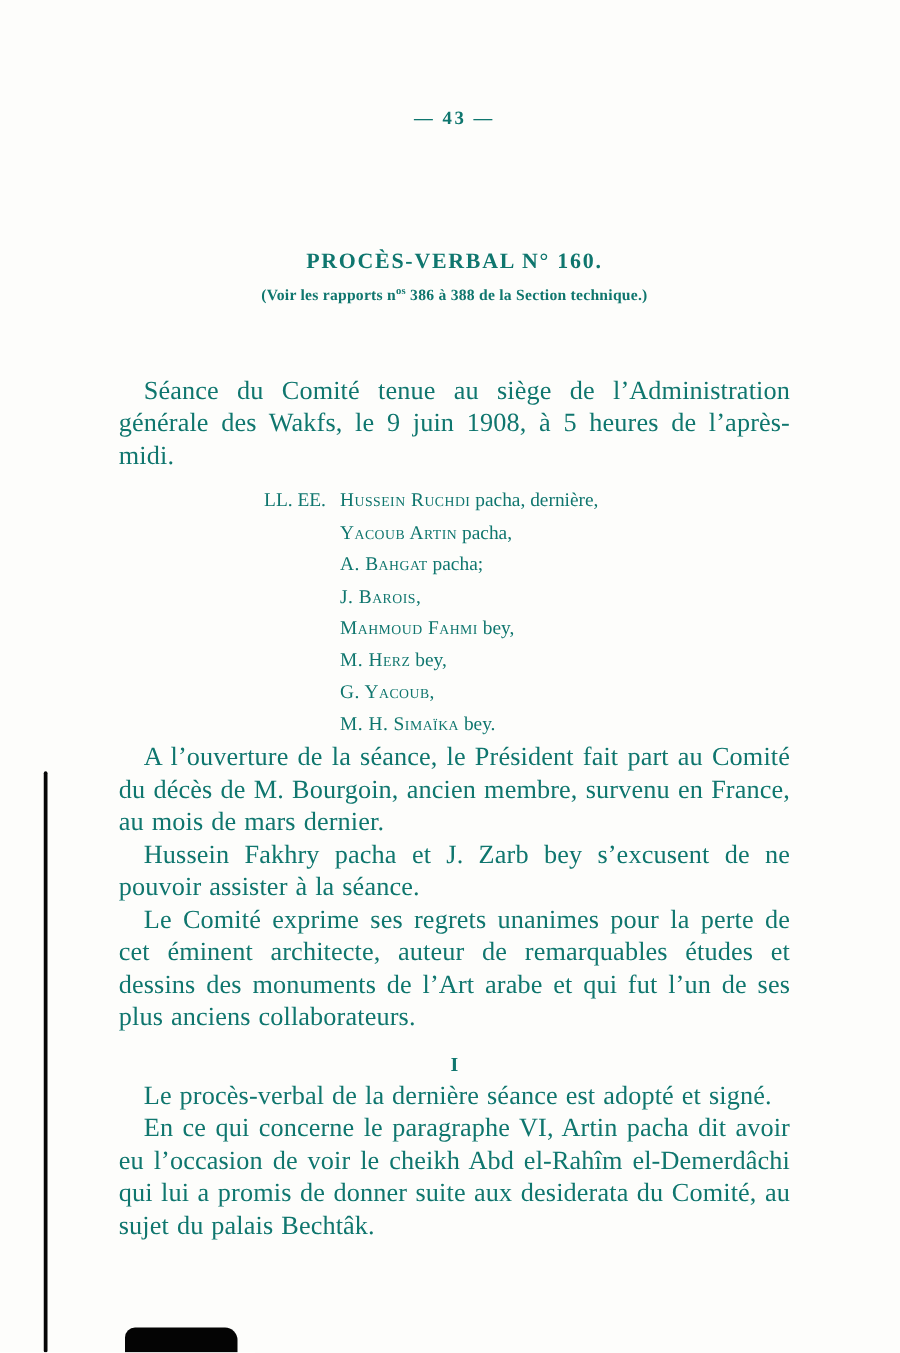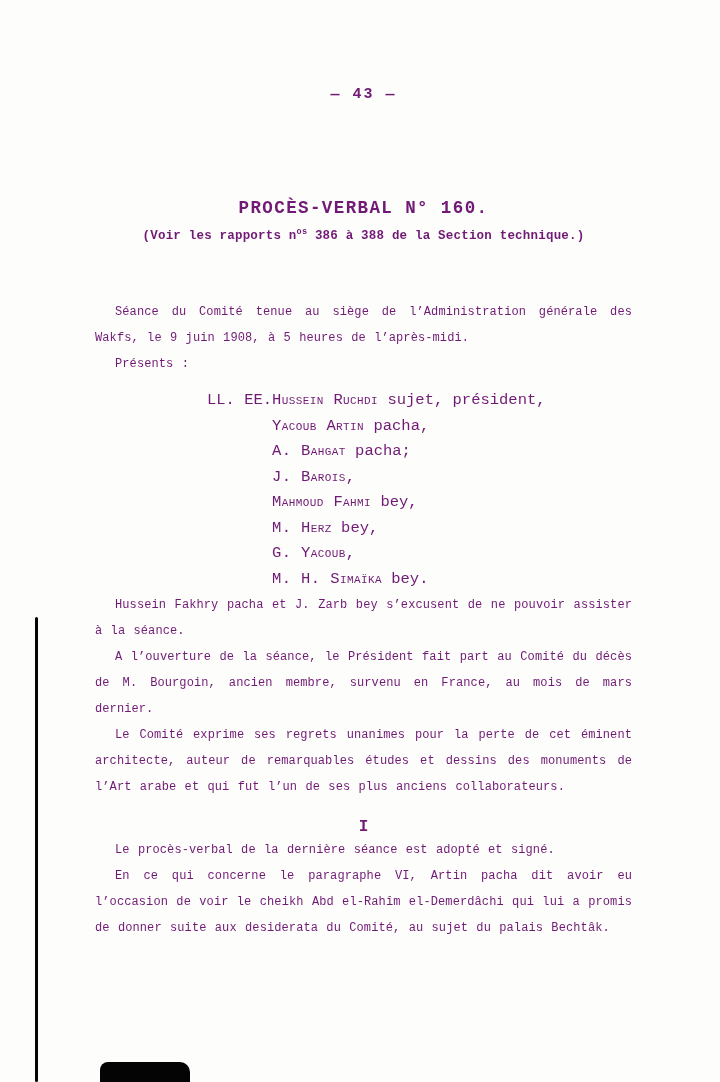--- a/index.html
+++ b/index.html
@@ -1,22 +1,22 @@
 <!DOCTYPE html>
 <html><head>
 <meta charset="utf-8">
 <style>
   html, body { margin: 0; padding: 0; background: #ffffff; }
   .page {
     position: relative;
     width: 720px;
     height: 1082px;
     background: #fdfdfb;
-    font-family: Liberation Mono, monospace;
-    color: #701a75;
+    font-family: Liberation Serif, serif;
+    color: #0f766e;
     overflow: hidden;
     box-sizing: border-box;
   }
   .content {
     position: absolute;
     left: 95px;
     top: 0;
     width: 537px;
   }
   .folio {
@@ -39,21 +39,21 @@
     margin-top: 4px;
     text-align: center;
     font-weight: bold;
     font-size: 12.5px;
     line-height: 17px;
     letter-spacing: 0.2px;
   }
   .subtitle sup { font-size: 8.5px; }
   p.body-par {
     margin: 0;
-    font-size: 12px;
+    font-size: 21px;
     line-height: 26px;
     text-align: justify;
     text-indent: 20px;
     letter-spacing: 0.1px;
     word-spacing: 1px;
   }
   p.first-par { margin-top: 54px; }
   .presents { margin-top: 9px; text-align: left; }
   .attendees { margin: 11px 0 0 112px; }
   .attendee-row {
@@ -108,27 +108,26 @@
   <div class="content">
 
     <div class="folio">— 43 —</div>
 
     <h1 class="title">PROCÈS-VERBAL N° 160.</h1>
 
     <div class="subtitle"><span>(Voir les rapports n</span><sup>os</sup><span> 386 à 388 de la Section technique.)</span></div>
 
     <p class="body-par first-par">Séance du Comité tenue au siège de l’Administration générale des Wakfs, le 9 juin 1908, à 5 heures de l’après-midi.</p>
 
-    <p class="body-par presents">Présents :</p>
 
     <div class="attendees">
 
       <div class="attendee-row">
         <span class="attendee-prefix">LL. EE.</span>
-        <span class="attendee-text"><span class="attendee-name">Hussein Ruchdi</span><span> sujet, président,</span></span>
+        <span class="attendee-text"><span class="attendee-name">Hussein Ruchdi</span><span> pacha, dernière,</span></span>
       </div>
 
       <div class="attendee-row">
         <span class="attendee-prefix"></span>
         <span class="attendee-text"><span class="attendee-name">Yacoub Artin</span><span> pacha,</span></span>
       </div>
 
       <div class="attendee-row">
         <span class="attendee-prefix"></span>
         <span class="attendee-text"><span class="attendee-name">A. Bahgat</span><span> pacha;</span></span>
@@ -155,23 +154,23 @@
         <span class="attendee-text"><span class="attendee-name">G. Yacoub</span><span>,</span></span>
       </div>
 
       <div class="attendee-row">
         <span class="attendee-prefix"></span>
         <span class="attendee-text"><span class="attendee-name">M. H. Simaïka</span><span> bey.</span></span>
       </div>
 
     </div>
 
+    <p class="body-par">A l’ouverture de la séance, le Président fait part au Comité du décès de M. Bourgoin, ancien membre, survenu en France, au mois de mars dernier.</p>
+
     <p class="body-par par-excuses">Hussein Fakhry pacha et J. Zarb bey s’excusent de ne pouvoir assister à la séance.</p>
-
-    <p class="body-par">A l’ouverture de la séance, le Président fait part au Comité du décès de M. Bourgoin, ancien membre, survenu en France, au mois de mars dernier.</p>
 
     <p class="body-par">Le Comité exprime ses regrets unanimes pour la perte de cet éminent architecte, auteur de remarquables études et dessins des monuments de l’Art arabe et qui fut l’un de ses plus anciens collaborateurs.</p>
 
     <div class="section-heading">I</div>
 
     <p class="body-par par-after-heading">Le procès-verbal de la dernière séance est adopté et signé.</p>
 
     <p class="body-par">En ce qui concerne le paragraphe VI, Artin pacha dit avoir eu l’occasion de voir le cheikh Abd el-Rahîm el-Demerdâchi qui lui a promis de donner suite aux desiderata du Comité, au sujet du palais Bechtâk.</p>
 
   </div>

